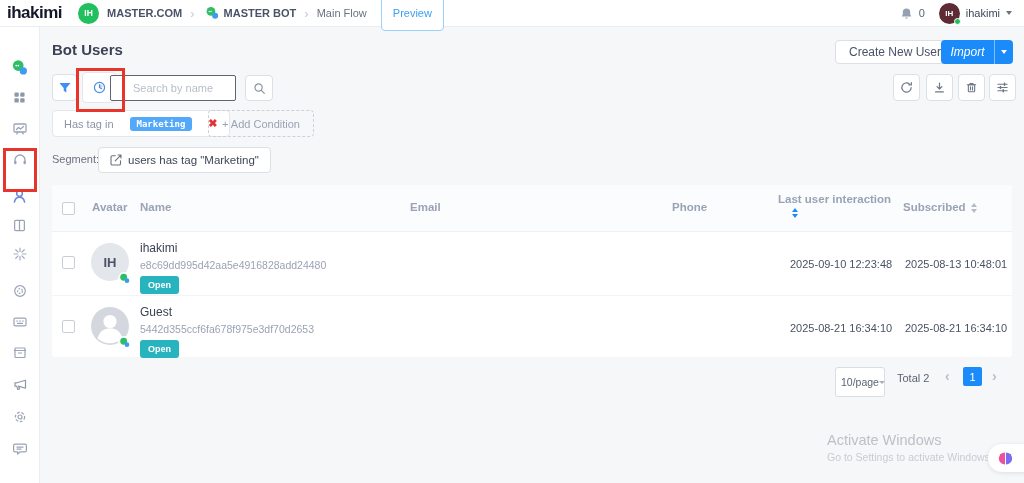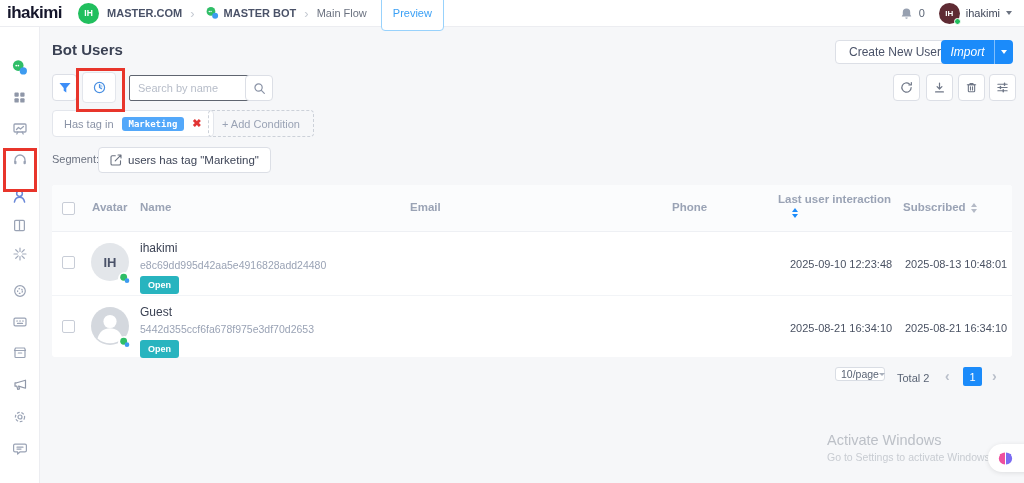--- a/index.html
+++ b/index.html
@@ -48,31 +48,31 @@
                 border:none; border-radius:4px; display:flex; cursor:pointer; }
   .import-label { flex:1; display:flex; align-items:center; justify-content:center; color:#fff; font-size:12px;font-style:italic; }
   .import-caret { width:19px; display:flex; align-items:center; justify-content:center;
                   border-left:1px solid rgba(255,255,255,.45); }
   .import-caret i { width:0; height:0; border-left:3.5px solid transparent; border-right:3.5px solid transparent;
                     border-top:4px solid #fff; }
 
   .tool-btn { position:absolute; top:47px; height:27px; }
   .filter-btn { left:12px; width:25px; }
   .clock-btn  { left:42px; top:45px; width:34px; height:31px; border-color:#e3e6ec; }
-  .search-input { position:absolute; left:89px; top:48px; width:126px; height:26px;
+  .search-input { position:absolute; left:70px; top:48px; width:126px; height:26px;
                   border:1px solid #5f6570; border-radius:2px; padding:0 8px; font-size:11px;
-                  color:#3f4658; font-family:"Liberation Sans", sans-serif; outline:none; background:#fff; }
+                  color:#3f4658; font-family:"Liberation Sans", sans-serif; outline:none; background:#fff;text-align:center; }
   .search-input::placeholder { color:#b7bdc9; }
   .search-btn { left:205px; top:48px; width:28px; height:26px; }
   .mini-btn { width:27px; }
   .mb1{left:853px;} .mb2{left:886px;} .mb3{left:918px;} .mb4{left:949px;}
 
   .cond-chip { position:absolute; left:12px; top:83px; height:27px; background:#fff;
                border:1px solid #e3e6ec; border-radius:4px; display:flex; align-items:center;
-               gap:8px; padding:0 11px; }
+               gap:16px; padding:0 11px; }
   .cond-label { font-size:11px; color:#8a93a6; }
   .tag-pill { background:#53a8fa; color:#fff; font-family:"DejaVu Sans Mono", monospace;
               font-size:9px; font-weight:700; padding:2px 7px; border-radius:3px; }
   .cond-remove { color:#e23434; font-size:11px; font-weight:700; cursor:pointer; }
   .add-cond { position:absolute; left:168px; top:83px; height:27px; padding:0 13px;
               border:1px dashed #ccd1d9; border-radius:4px; color:#9aa3b5; font-size:11px;
               display:flex; align-items:center; background:transparent; cursor:pointer; }
 
   .segment-label { position:absolute; left:12px; top:126px; font-size:11px; color:#6b7280; }
   .segment-btn { position:absolute; left:58px; top:120px; height:26px; padding:0 11px;
@@ -105,21 +105,21 @@
                   background:#fff; display:flex; align-items:center; justify-content:center; }
   .cell-name { position:absolute; left:88px; top:9px; }
   .row-name { font-size:12px; color:#3b4254; }
   .row-id { font-size:10.5px; color:#9aa3b5; margin-top:4px; }
   .open-badge { display:inline-block; margin-top:5px; background:#28b4bf; color:#fff;
                 font-size:9px; font-weight:700; padding:4px 8px; border-radius:3px; }
   .cell-date { position:absolute; top:26px; font-size:11px; color:#4a5263;text-align:center; }
   .d-last { left:738px; } .d-sub { left:853px; }
 
   
-  .pagesize { position:absolute; left:795px; top:340px; width:50px; height:14px;
+  .pagesize { position:absolute; left:795px; top:340px; width:50px; height:30px;
               border:1px solid #d9dde4; border-radius:3px; background:#fff; display:flex;
               align-items:center; justify-content:space-between; padding:0 5px; cursor:pointer; }
   .pagesize span { font-size:10.5px; color:#5a6475; }
   .pagesize i { width:0; height:0; border-left:3px solid transparent; border-right:3px solid transparent;
                 border-top:3.5px solid #a9b0bc; }
   .total { position:absolute; left:857px; top:345px; font-size:11px; color:#5a6475; }
   .page-arrow { position:absolute; top:341px; font-size:14px; color:#b9bfca; cursor:pointer; font-weight:700; }
   .pa-prev { left:905px; } .pa-next { left:952px; }
   .page-num { position:absolute; left:923px; top:340px; width:19px; height:19px; background:#1b8bfa;
               color:#fff; font-size:11px; border-radius:2px; display:flex; align-items:center;

